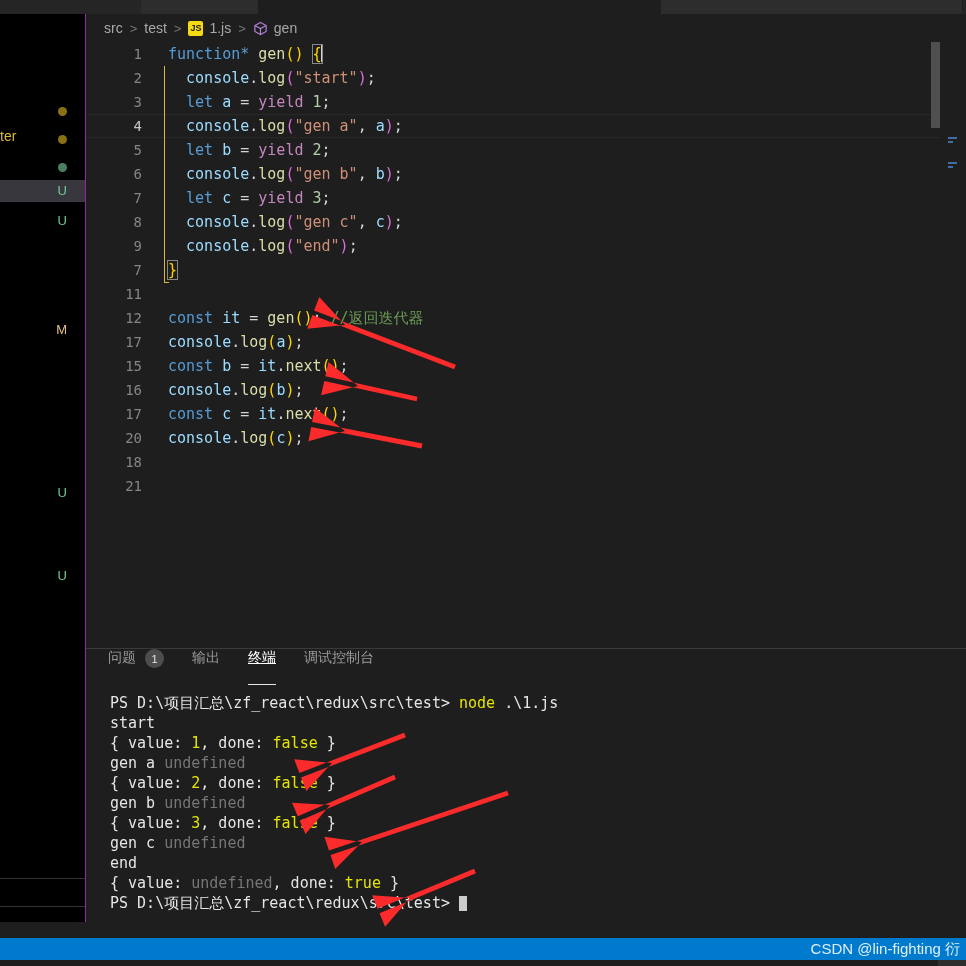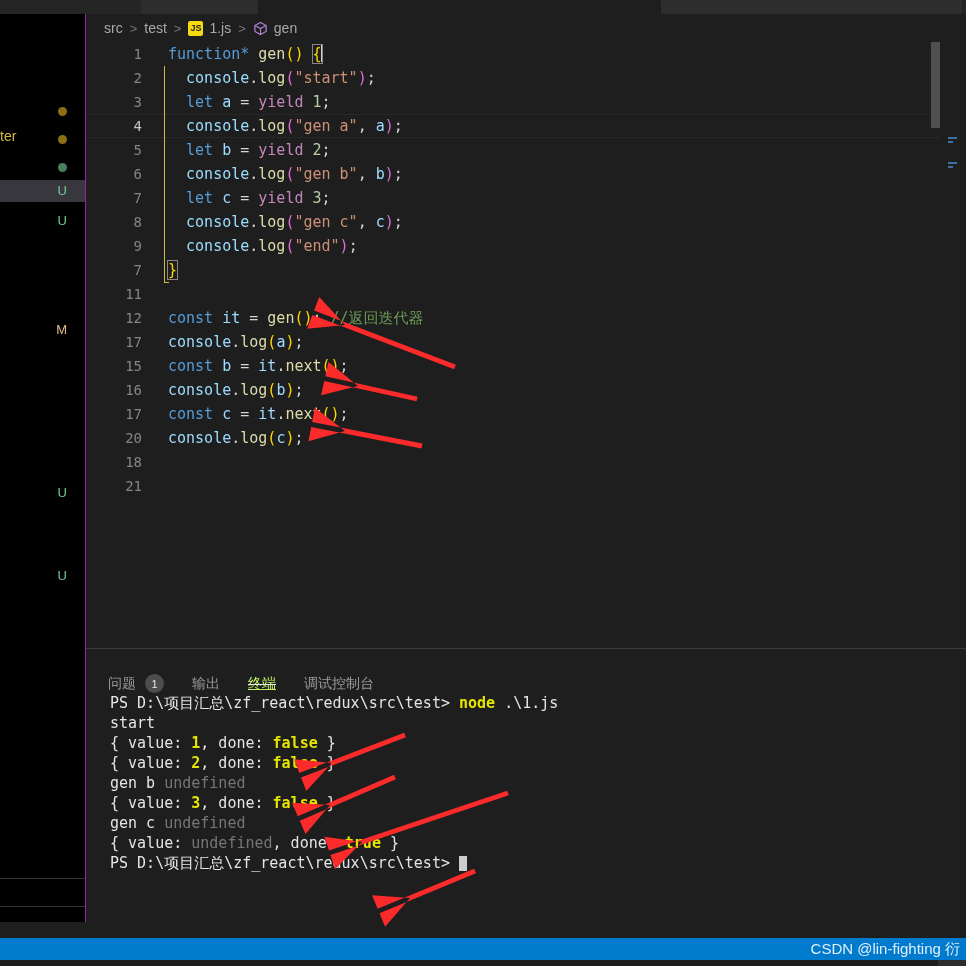--- a/index.html
+++ b/index.html
@@ -64,32 +64,32 @@
   
   .minimap{position:absolute;right:0;top:28px;width:26px;height:606px;background:#1e1e1e;}
   .mm-l{position:absolute;width:9px;height:2px;background:#3d6fa5;}
   .sbar{position:absolute;right:26px;top:28px;width:9px;height:86px;background:#4f4f4f;}
 
   
   .panel{position:absolute;left:86px;top:648px;width:880px;height:274px;background:#1e1e1e;
          border-top:1px solid #3a3a3a;}
   .ptabs{position:absolute;left:0;top:0;width:880px;height:44px;display:flex;align-items:center;
          padding-left:22px;box-sizing:border-box;}
-  .ptab{position:relative;height:44px;display:flex;align-items:flex-end;margin-right:28px;
+  .ptab{position:relative;height:44px;display:flex;align-items:flex-start;margin-right:28px;
         font-size:14px;color:#9a9a9a;cursor:default;}
-  .ptab.act{color:#bef264;text-decoration:underline;}
+  .ptab.act{color:#ffffff;text-decoration:underline;}
   .ptab.act::after{content:"";position:absolute;left:0;right:0;bottom:8px;height:1px;background:#e7e7e7;}
   .pcount{display:inline-flex;align-items:center;justify-content:center;min-width:19px;height:19px;
           border-radius:10px;background:#4d4d4d;color:#e7e7e7;font-size:11px;margin-left:9px;
           padding:0 5px;box-sizing:border-box;}
   .term{position:absolute;left:0;top:44px;width:880px;height:230px;padding-left:24px;
         box-sizing:border-box;font-family:"DejaVu Sans Mono",monospace;font-size:15px;
         line-height:20px;color:#cccccc;}
   .term .l{white-space:pre;height:20px;}
-  .tw{color:#e5e5e5;} .ty{color:#e5e500;font-weight:bold;} .tg{color:#767676;}
+  .tw{color:#e5e5e5;} .ty{color:#e5e500;font-weight:normal;} .tg{color:#767676;}
   .tcur{display:inline-block;width:8px;height:15px;background:#cccccc;vertical-align:-3px;}
 
   
   .status{position:absolute;left:0;top:938px;width:966px;height:22px;background:#007acc;}
   .wm{position:absolute;right:6px;top:938px;height:22px;line-height:22px;
       font-size:15px;color:#dfeffb;white-space:nowrap;}
   .botstrip{position:absolute;left:0;top:960px;width:966px;height:6px;background:#1e1e1e;}
   .botstrip .rb{position:absolute;right:0;top:0;width:28px;height:6px;background:#2d2d2d;}
 
   
@@ -205,24 +205,26 @@
           <span>终端</span>
         </div>
         <div class="ptab">
           <span>调试控制台</span>
         </div>
       </div>
     <div class="term" id="term">
         <div class="l"><span class="tw">PS D:\项目汇总\zf_react\redux\src\test&gt; </span><span class="ty">node</span><span class="tw"> .\1.js</span></div>
         <div class="l"><span class="tw">start</span></div>
         <div class="l"><span class="tw">{ value: </span><span class="ty">1</span><span class="tw">, done: </span><span class="ty">false</span><span class="tw"> }</span></div>
+        <div class="l"><span class="tw">gen a </span><span class="tg">undefined</span></div>
         <div class="l"><span class="tw">{ value: </span><span class="ty">2</span><span class="tw">, done: </span><span class="ty">false</span><span class="tw"> }</span></div>
         <div class="l"><span class="tw">gen b </span><span class="tg">undefined</span></div>
         <div class="l"><span class="tw">{ value: </span><span class="ty">3</span><span class="tw">, done: </span><span class="ty">false</span><span class="tw"> }</span></div>
         <div class="l"><span class="tw">gen c </span><span class="tg">undefined</span></div>
+        <div class="l"><span class="tw">end</span></div>
         <div class="l"><span class="tw">{ value: </span><span class="tg">undefined</span><span class="tw">, done: </span><span class="ty">true</span><span class="tw"> }</span></div>
         <div class="l"><span class="tw">PS D:\项目汇总\zf_react\redux\src\test&gt; </span><span class="tcur"></span></div>
       </div>
   </div>
 
   <div class="status"></div>
   <div class="wm">CSDN @lin-fighting 衍</div>
   <div class="botstrip">
     <div class="rb"></div>
   </div>

